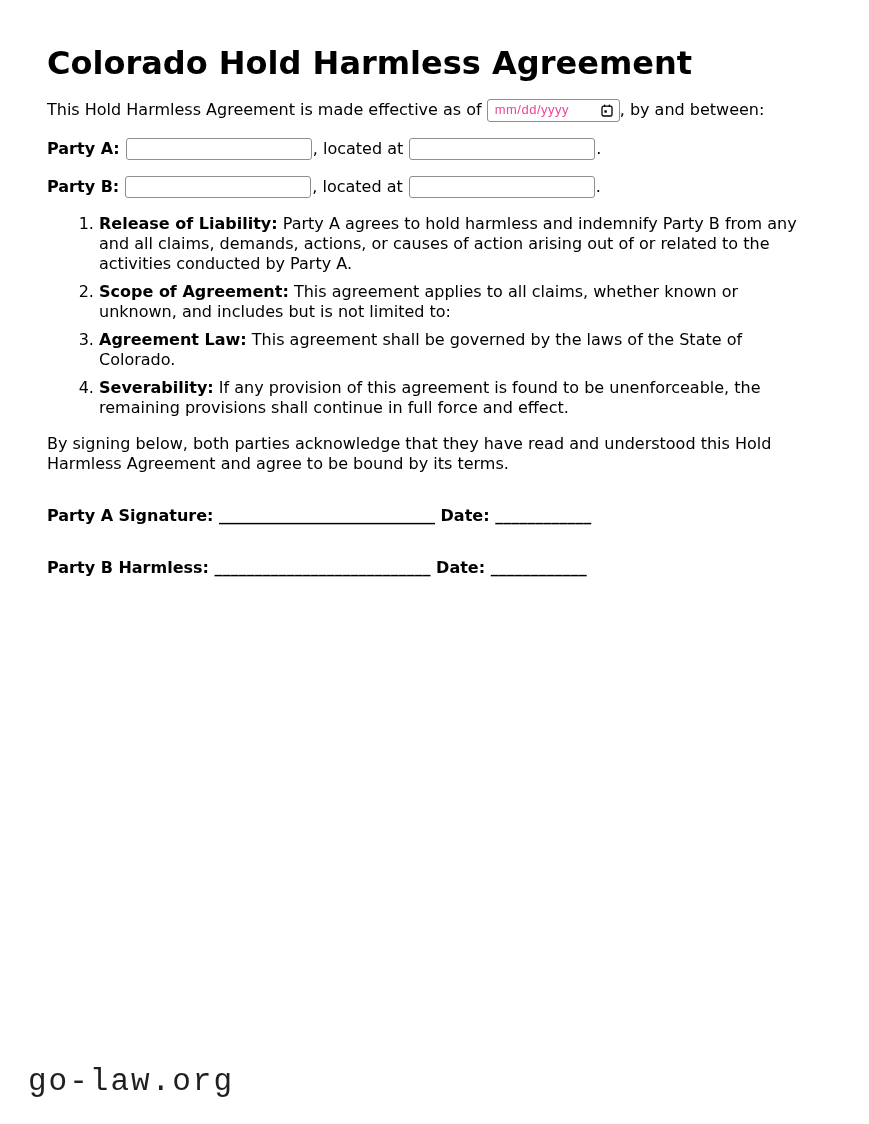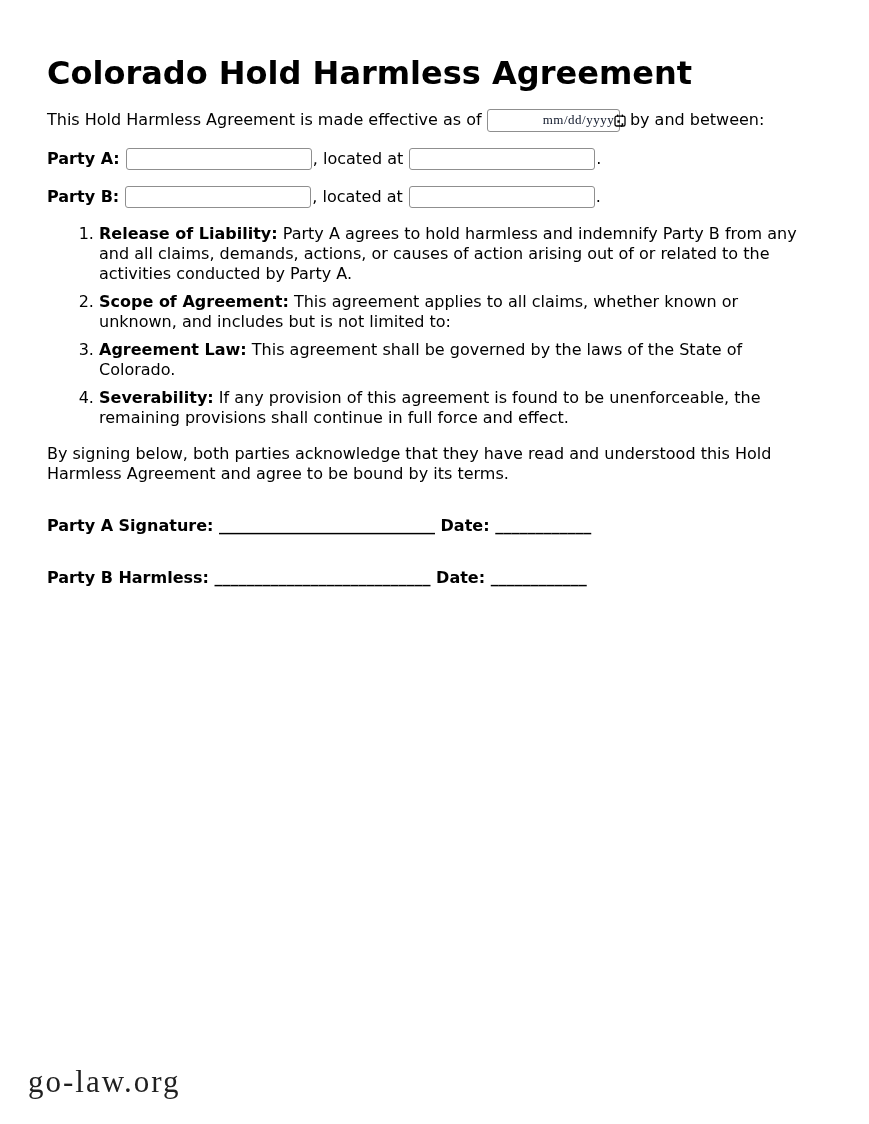--- a/index.html
+++ b/index.html
@@ -8,21 +8,21 @@
     background: #ffffff;
     color: #000000;
     font-family: "DejaVu Sans", sans-serif;
     font-size: 16px;
     line-height: 1.25;
     position: relative;
     overflow: hidden;
   }
   .doc {
     margin: 0 47px;
-    padding-top: 34px;
+    padding-top: 24px;
     width: 775px;
   }
   h1.title {
     font-size: 32px;
     line-height: 1.15;
     margin: 21px 0 17px 0;
     font-weight: bold;
   }
   p { margin: 16px 0; }
   .text-input {
@@ -44,38 +44,37 @@
     width: 133px; height: 23px;
     border: 1px solid #8f8f8f;
     border-radius: 3px;
     box-sizing: border-box;
     background: #ffffff;
     padding: 0 6px 0 7px;
     vertical-align: middle;
     cursor: default;
   }
   .date-text {
-    font-family: Liberation Serif, serif;
+    font-family: Liberation Sans, sans-serif;
     font-size: 13px;
     letter-spacing: 0.5px;
-    color: #0f172a;
+    color: #ec4899;
     white-space: nowrap;
-    margin-left: 48px;
   }
   .cal { display: inline-block; line-height: 0; }
   ol.clauses { margin: 16px 0; padding-left: 44px; }
   ol.clauses > li { margin: 8px; padding: 0; }
   ul.sub { list-style-type: circle; margin: 0; padding-left: 42px; }
   ul.sub > li { margin: 0; }
   .bold { font-weight: bold; }
   .sig-line { font-weight: bold; margin: 32px 0; }
   .footer {
     position: absolute;
     left: 28px; bottom: 22px;
-    font-family: Liberation Serif, serif;
+    font-family: Liberation Mono, monospace;
     font-size: 31px;
     letter-spacing: 2px;
     color: #1f1f1f;
     white-space: nowrap;
   }
 </style>
 </head>
 <body>
 
 <div class="doc">

